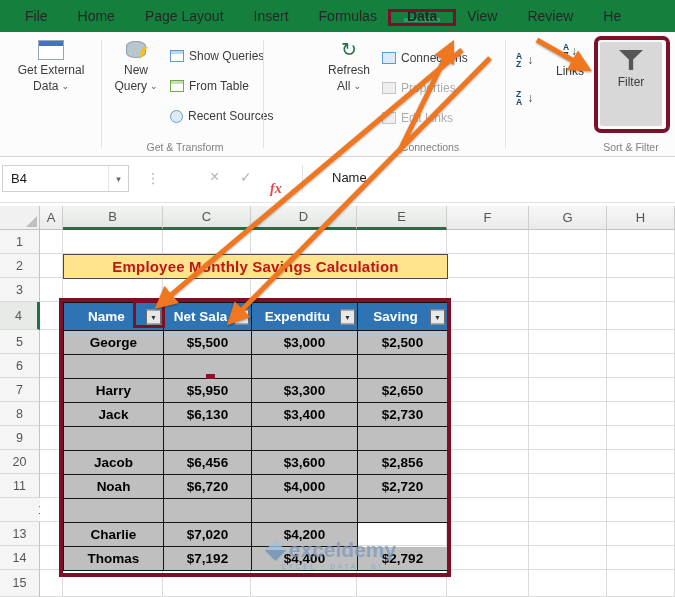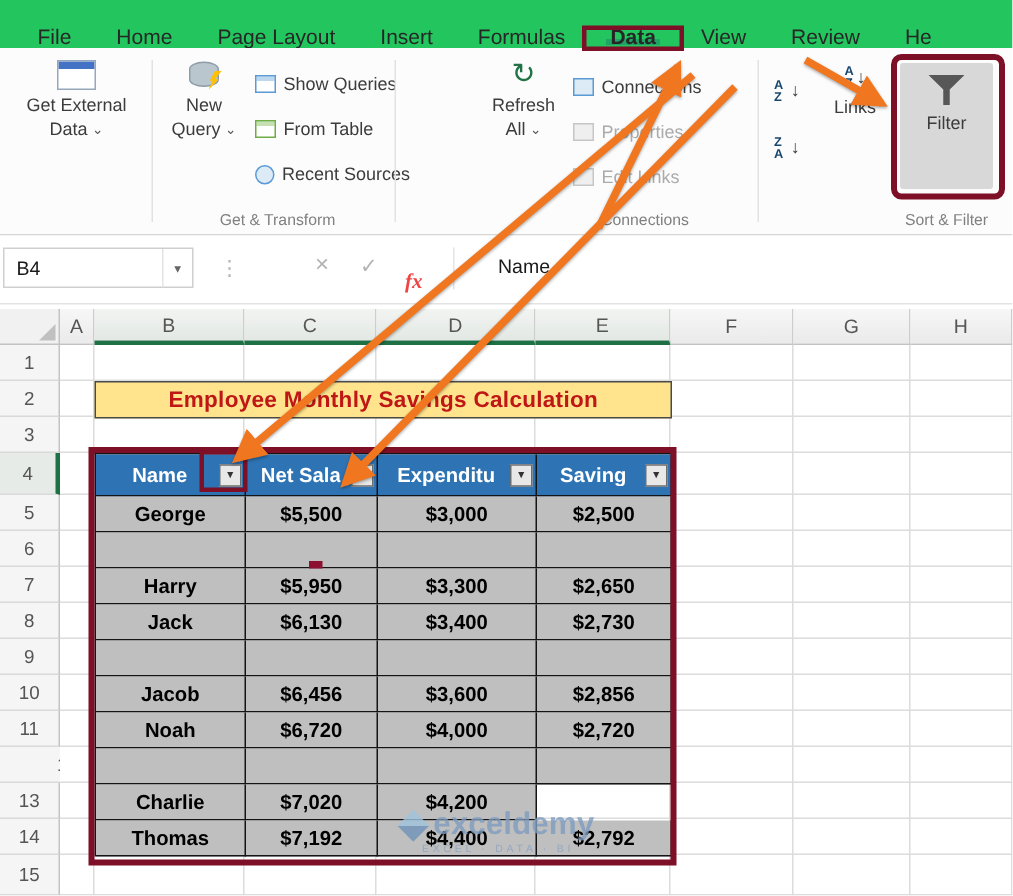--- a/index.html
+++ b/index.html
@@ -1,21 +1,21 @@
 <!DOCTYPE html>
 <html><head>
 <meta charset="utf-8">
 <style>
   *{margin:0;padding:0;box-sizing:border-box;}
   html,body{width:675px;height:597px;}
   body{font-family:"Liberation Sans",sans-serif;background:#fff;overflow:hidden;position:relative;}
   #app{position:absolute;width:675px;height:597px;overflow:hidden;}
 
   
-  .tabs{position:absolute;left:0;top:0;width:100%;height:32px;background:#22c55e;display:flex;align-items:flex-end;padding-left:10px;}
+  .tabs{position:absolute;left:0;top:0;width:100%;height:32px;background:#15803d;display:flex;align-items:center;padding-left:10px;}
   .tab{position:relative;display:flex;align-items:center;padding:0 15px;font-size:14px;color:#262626;white-space:nowrap;cursor:default;}
   .tab-data .tab-data-label{font-weight:bold;position:relative;z-index:2;}
   .tab-green{position:absolute;left:12px;right:12px;bottom:2px;height:4px;background:#21a366;}
   .redbox{position:absolute;border:3px solid #7d0f26;z-index:25;}
   .tabbox{left:-4px;right:-4px;top:1px;bottom:-2px;}
 
   
   .ribbon{position:absolute;left:0;top:32px;width:100%;height:125px;background:#fcfcfc;border-bottom:1px solid #d6d6d6;}
   .bigbtn{position:absolute;display:flex;flex-direction:column;align-items:center;gap:1px;font-size:12px;color:#3c3c3c;text-align:center;line-height:15px;}
   .smallbtn{position:absolute;display:flex;align-items:center;gap:5px;font-size:12px;color:#3c3c3c;height:20px;}
@@ -244,21 +244,21 @@
     <div class="rowheads" id="rowHeaders">
         <div class="row-h" style="height: 24px;">1</div>
         <div class="row-h" style="height: 24px;">2</div>
         <div class="row-h" style="height: 24px;">3</div>
         <div class="row-h sel" style="height: 28px;">4</div>
         <div class="row-h" style="height: 24px;">5</div>
         <div class="row-h" style="height: 24px;">6</div>
         <div class="row-h" style="height: 24px;">7</div>
         <div class="row-h" style="height: 24px;">8</div>
         <div class="row-h" style="height: 24px;">9</div>
-        <div class="row-h" style="height: 24px;">10</div>
+        <div class="row-h" style="height: 24px;">20</div>
         <div class="row-h" style="height: 24px;">11</div>
         <div class="row-h" style="height: 24px; padding-left: 45px;">12</div>
         <div class="row-h" style="height: 24px;">13</div>
         <div class="row-h" style="height: 24px;">14</div>
         <div class="row-h" style="height: 27px;">15</div>
       </div>
     <div class="gridlines" id="gridArea">
         <div class="vline" style="left: 22px;"></div>
         <div class="vline" style="left: 122px;"></div>
         <div class="vline" style="left: 210px;"></div>

